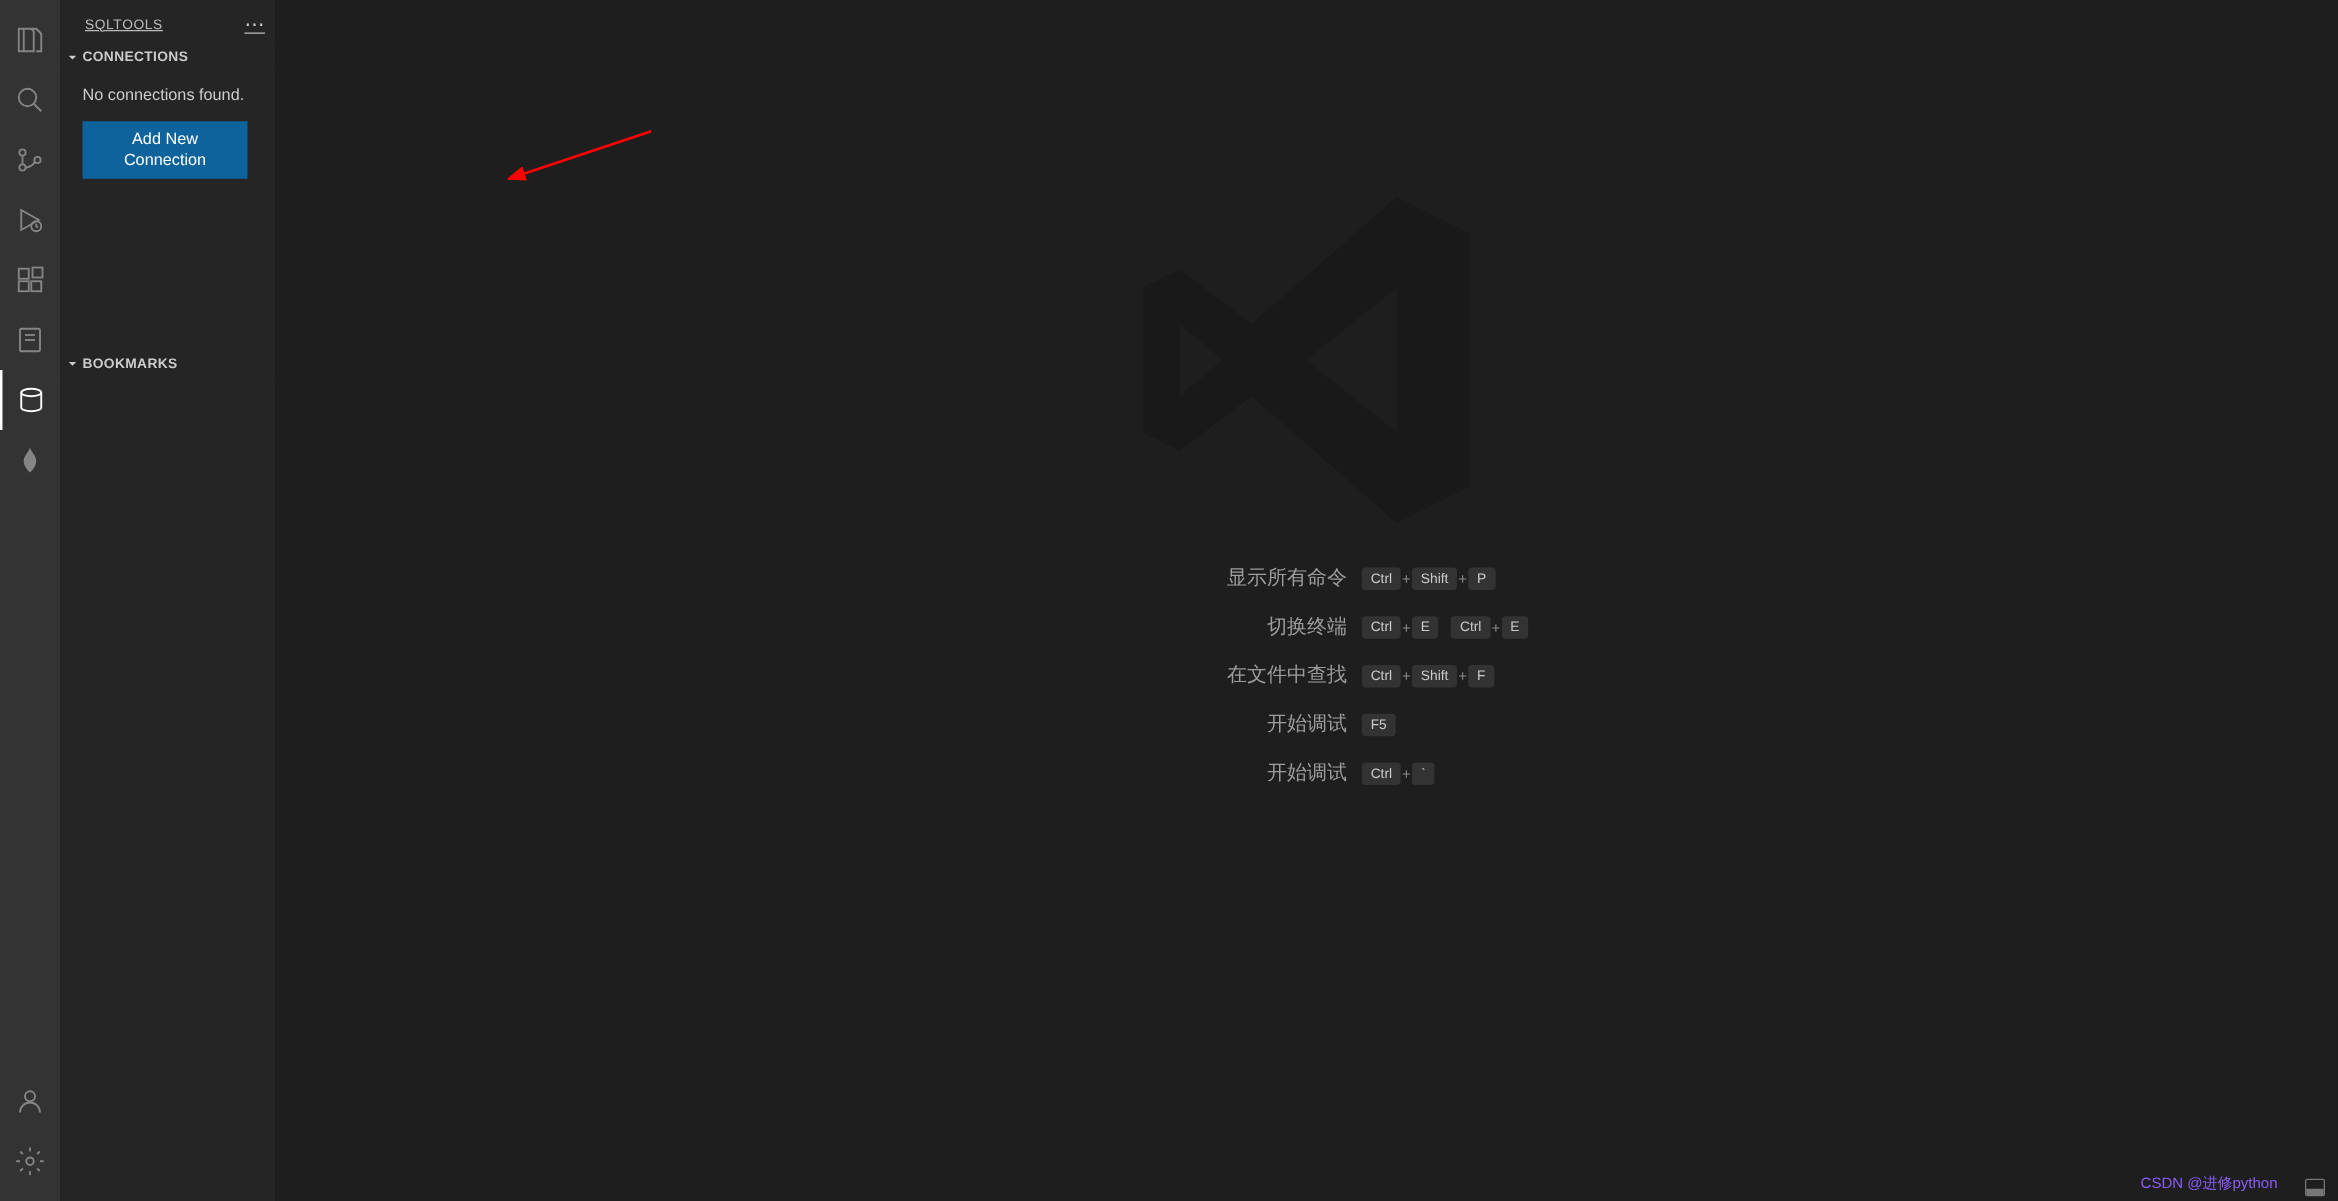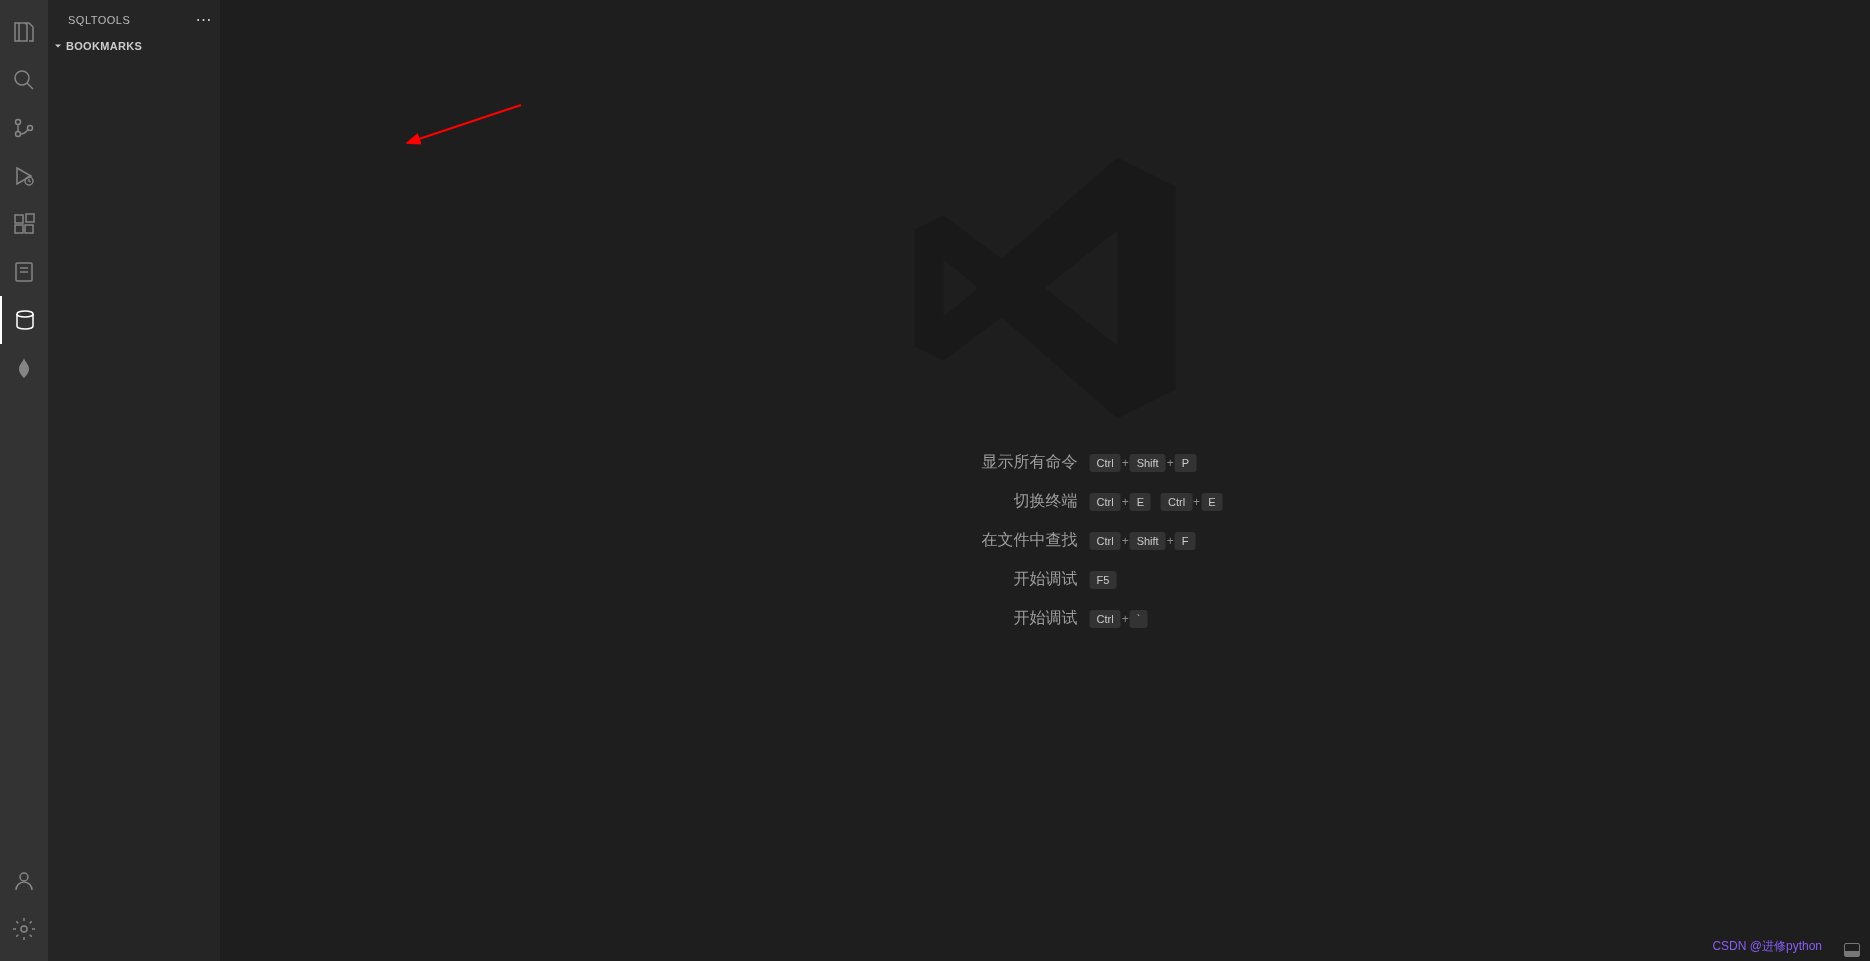--- a/index.html
+++ b/index.html
@@ -56,20 +56,21 @@
     }
     .sidebar-header {
       height: 35px;
       display: flex;
       align-items: center;
       justify-content: space-between;
       padding: 4px 8px 0 20px;
       font-size: 11px;
       letter-spacing: 0.5px;
       color: #bbbbbb;
+      text-decoration: underline;
     }
     .more-icon {
       color: #cccccc;
       font-size: 16px;
       cursor: pointer;
     }
     .section-header {
       height: 22px;
       display: flex;
       align-items: center;
@@ -264,20 +265,34 @@
       </div>
     </div>
   </div>
 
   <div class="sidebar">
     <div class="sidebar-header">
       <span>SQLTOOLS</span>
       <span class="more-icon">⋯</span>
     </div>
 
+    <div class="section-connections">
+      <div class="section-header">
+        <span class="chevron">
+          <svg width="12" height="12" viewBox="0 0 16 16" fill="currentColor">
+              <path d="M4 6l4 4 4-4"></path>
+            </svg>
+        </span>
+        <span>CONNECTIONS</span>
+      </div>
+      <div class="section-content">
+        <div>No connections found.</div>
+        <button class="add-btn">Add New Connection</button>
+      </div>
+    </div>
 
     <div class="section-bookmarks">
       <div class="section-header">
         <span class="chevron">
           <svg width="12" height="12" viewBox="0 0 16 16" fill="currentColor">
               <path d="M4 6l4 4 4-4"></path>
             </svg>
         </span>
         <span>BOOKMARKS</span>
       </div>

